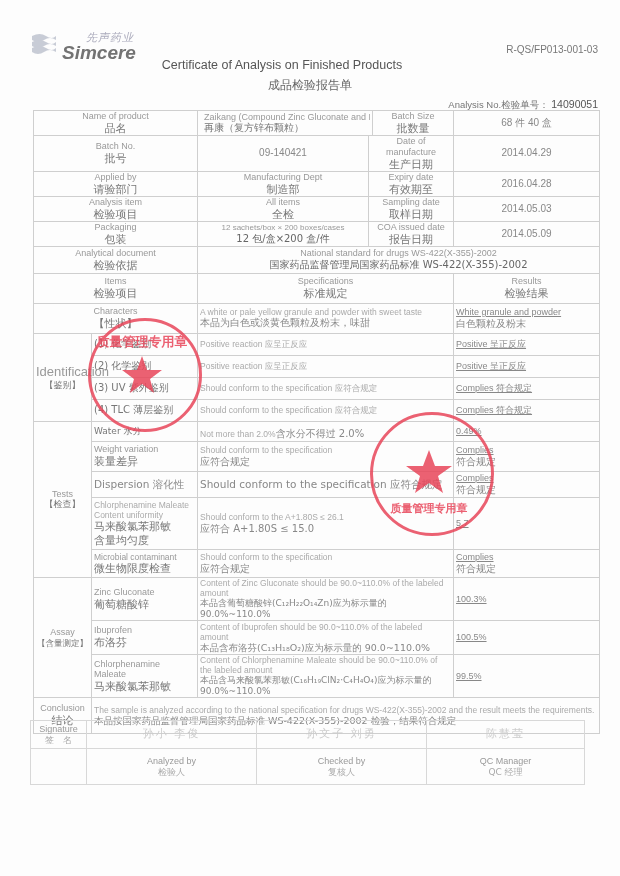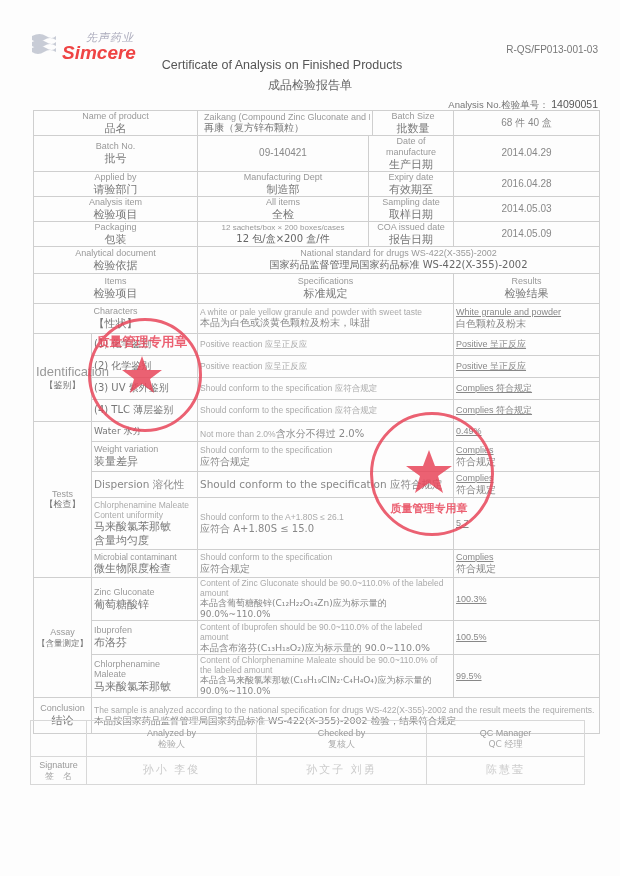--- a/index.html
+++ b/index.html
@@ -4,21 +4,21 @@
 <style>
   html, body { margin:0; padding:0; }
   body {
     width:620px; height:876px; background:#fdfdfd; position:relative; overflow:hidden;
     font-family:"DejaVu Sans", sans-serif; color:#666;
   }
   .abs { position:absolute; }
   .logo { left:28px; top:26px; width:130px; height:40px; }
   .logo-flag { position:absolute; left:2px; top:4px; width:28px; height:26px; }
   .logo-cn { position:absolute; left:58px; top:4px; font-size:11px; color:#aab; font-style:italic; letter-spacing:1px; }
-  .logo-en { position:absolute; left:34px; top:16px; font-size:19px; font-weight:bold; font-style:italic; color:#ef4444; font-family:"Liberation Sans", sans-serif; }
+  .logo-en { position:absolute; left:34px; top:16px; font-size:19px; font-weight:bold; font-style:italic; color:#737373; font-family:"Liberation Sans", sans-serif; }
   .docid { right:22px; top:44px; font-size:10px; color:#777; font-family:"Liberation Sans", sans-serif; }
   .title-en { left:0; width:564px; top:58px; text-align:center; font-size:12.5px; color:#555; font-family:"Liberation Sans", sans-serif; }
   .title-cn { left:0; width:620px; top:77px; text-align:center; font-size:12px; color:#666; }
   .analysis { right:22px; top:98px; font-size:9.5px; color:#777; font-family:"Liberation Sans", sans-serif; }
   .analysis b { font-weight:normal; font-size:10.5px; color:#555; }
 
   table.main { position:absolute; left:33px; top:110px; width:566px; border-collapse:collapse; table-layout:fixed; }
   table.main td { border:1px solid #cfcfcf; text-align:center; vertical-align:middle; padding:0 2px; line-height:1.2; }
   .en { font-size:9px; color:#999; font-family:"Liberation Sans", sans-serif; }
   .cn { font-size:11px; color:#777; }
@@ -355,43 +355,43 @@
   </table>
 
 <table class="sig">
   <colgroup>
       <col style="width:56px">
       <col style="width:170px">
       <col style="width:170px">
       <col style="width:158px">
     </colgroup>
   <tbody>
-      <tr style="height:36px">
-    <td></td>
-    <td>
-          <div class="en">Analyzed by</div>
-          <div class="cn" style="font-size:9px;color:#aaa">检验人</div>
-        </td>
-    <td>
-          <div class="en">Checked by</div>
-          <div class="cn" style="font-size:9px;color:#aaa">复核人</div>
-        </td>
-    <td>
-          <div class="en">QC Manager</div>
-          <div class="cn" style="font-size:9px;color:#aaa">QC 经理</div>
-        </td>
-  </tr>
-  <tr style="height:28px">
+      <tr style="height:28px">
     <td>
           <div class="en">Signature</div>
           <div class="cn" style="font-size:9px;color:#aaa">签　名</div>
         </td>
     <td class="scribble">孙小   李俊</td>
     <td class="scribble">孙文子   刘勇</td>
     <td class="scribble">陈慧莹</td>
+  </tr>
+  <tr style="height:36px">
+    <td></td>
+    <td>
+          <div class="en">Analyzed by</div>
+          <div class="cn" style="font-size:9px;color:#aaa">检验人</div>
+        </td>
+    <td>
+          <div class="en">Checked by</div>
+          <div class="cn" style="font-size:9px;color:#aaa">复核人</div>
+        </td>
+    <td>
+          <div class="en">QC Manager</div>
+          <div class="cn" style="font-size:9px;color:#aaa">QC 经理</div>
+        </td>
   </tr>
 </tbody>
   </table>
 
 <div class="stamp" style="left:88px;top:318px;width:108px;height:108px;">
   <svg width="108" height="108" viewBox="0 0 108 108" style="position:absolute;left:-3px;top:-3px">
     <polygon points="54,38 59,52 74,52 62,61 66,75 54,66 42,75 46,61 34,52 49,52" fill="#e8465a"></polygon>
     <text x="54" y="28" text-anchor="middle" font-size="13" fill="#e8465a" font-weight="bold" font-family="DejaVu Sans, sans-serif">质量管理专用章</text>
   </svg>
 </div>

